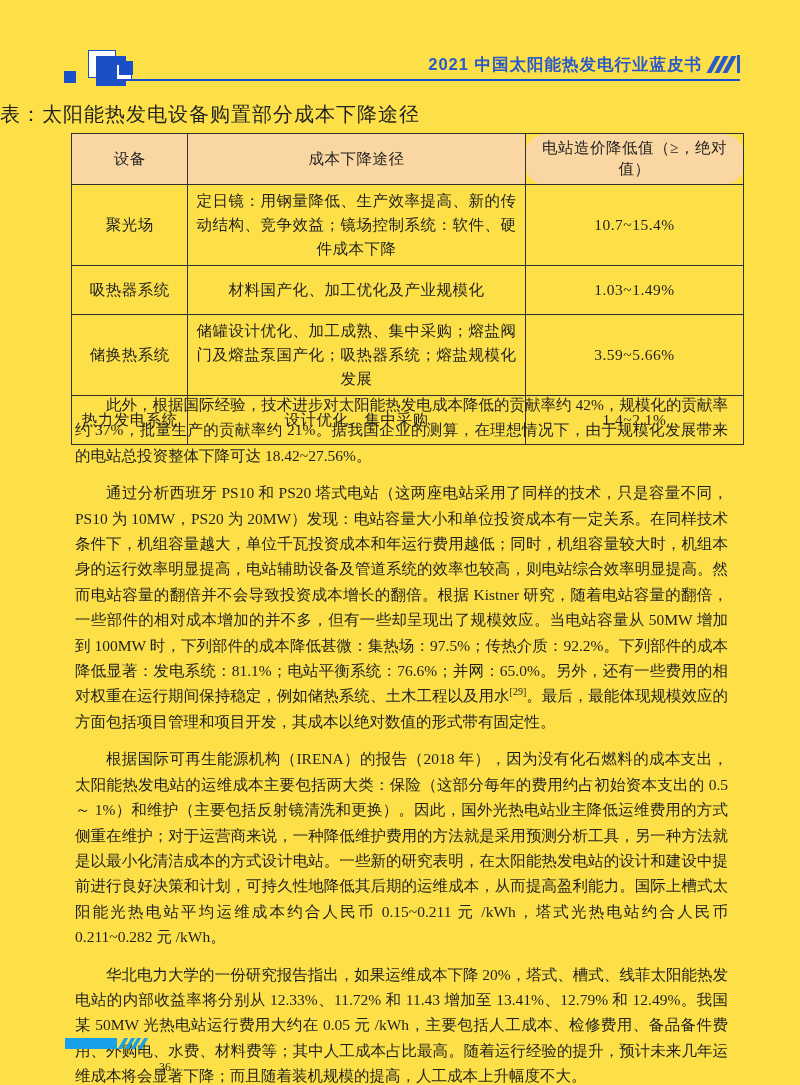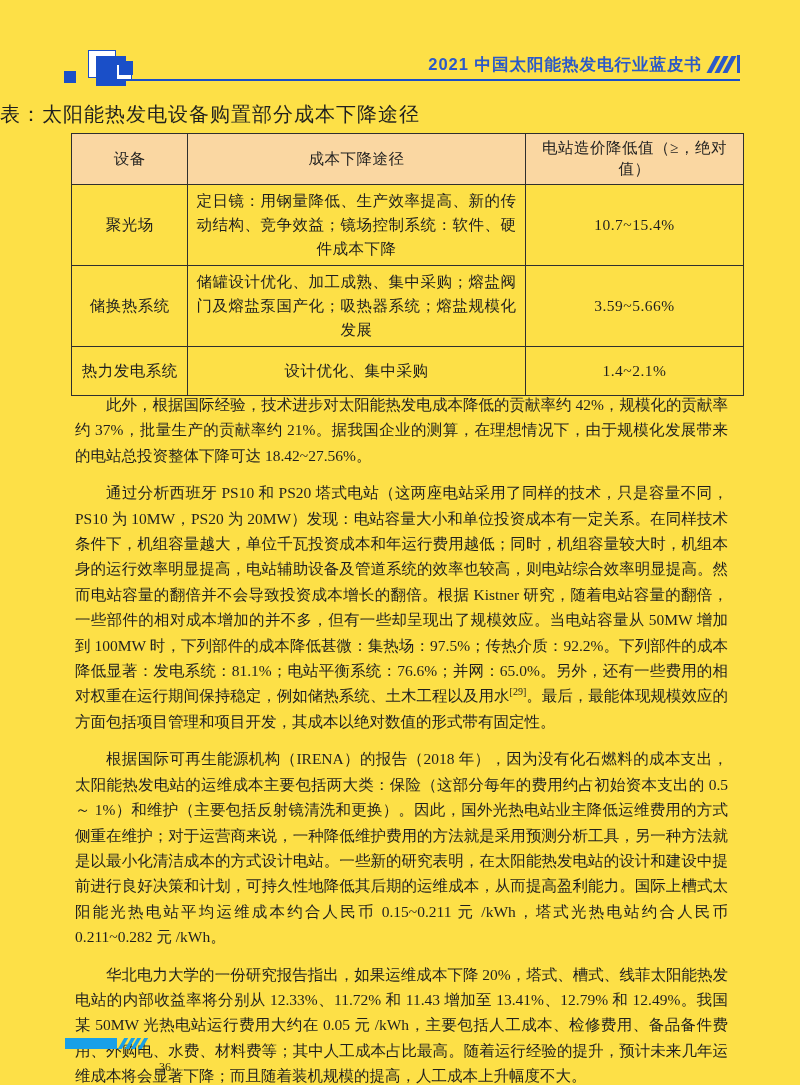--- a/index.html
+++ b/index.html
@@ -66,21 +66,21 @@
     letter-spacing: 0.5px;
   }
   .cost-table th {
     background: #FAD7A2;
     font-weight: normal;
     height: 28px;
     text-align: center;
   }
   .col-device  { width: 102px; text-align: center; }
   .col-path    { width: 330px; text-align: center; line-height: 24px; }
-  .col-value   { width: 205px; text-align: center; }
+  .col-value   { width: 205px; text-align: center; border-radius: 21px; }
   .row-tall  td { height: 50px; }
   .row-mid   td { height: 40px; }
   .row-tall2 td { height: 56px; }
 
   
   .bodytext {
     position: absolute; top: 380px; left: 63px; width: 677px;
     font-size: 15.5px; line-height: 25.4px;
     text-align: justify;
   }
@@ -124,20 +124,25 @@
         <th class="col-path" style="text-align:center">成本下降途径</th>
         <th class="col-value">电站造价降低值（≥，绝对值）</th>
       </tr>
     </thead>
     <tbody>
       <tr class="row-tall">
         <td class="col-device">聚光场</td>
         <td class="col-path">定日镜：用钢量降低、生产效率提高、新的传动结构、竞争效益；镜场控制系统：软件、硬件成本下降</td>
         <td class="col-value">10.7~15.4%</td>
       </tr>
+      <tr class="row-mid">
+        <td class="col-device">吸热器系统</td>
+        <td class="col-path">材料国产化、加工优化及产业规模化</td>
+        <td class="col-value">1.03~1.49%</td>
+      </tr>
       <tr class="row-tall2">
         <td class="col-device">储换热系统</td>
         <td class="col-path">储罐设计优化、加工成熟、集中采购；熔盐阀门及熔盐泵国产化；吸热器系统；熔盐规模化发展</td>
         <td class="col-value">3.59~5.66%</td>
       </tr>
       <tr class="row-mid">
         <td class="col-device">热力发电系统</td>
         <td class="col-path">设计优化、集中采购</td>
         <td class="col-value">1.4~2.1%</td>
       </tr>

